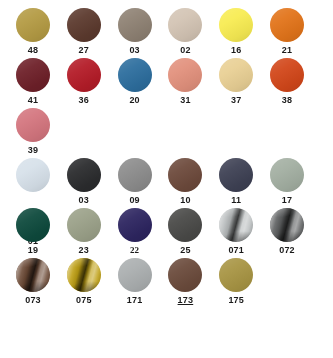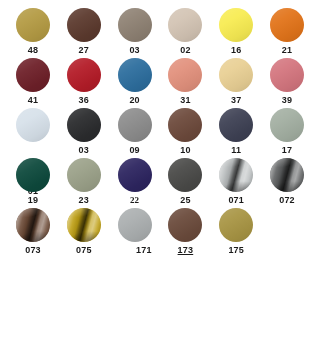--- a/index.html
+++ b/index.html
@@ -162,20 +162,26 @@
       </div>
       <div class="swatch-label" style="color: rgb(26, 26, 26);">31</div>
     </div>
     <div class="swatch-cell">
       <div class="swatch-dot" style="background: rgb(233, 208, 149);">
         <span class="sheen"></span>
       </div>
       <div class="swatch-label" style="color: rgb(26, 26, 26);">37</div>
     </div>
     <div class="swatch-cell">
+      <div class="swatch-dot" style="background: rgb(210, 71, 26);">
+        <span class="sheen"></span>
+      </div>
+      <div class="swatch-label" style="color: rgb(26, 26, 26);">38</div>
+    </div>
+    <div class="swatch-cell">
       <div class="swatch-dot" style="background: rgb(212, 118, 127);">
         <span class="sheen"></span>
       </div>
       <div class="swatch-label" style="color: rgb(26, 26, 26);">39</div>
     </div>
     <div style="width: 100%; height: 0px;"></div>
     <div class="swatch-cell">
       <div class="swatch-dot" style="background: rgb(215, 225, 234);">
         <span class="sheen"></span>
       </div>
@@ -260,21 +266,21 @@
       <div class="swatch-dot metallic" style="background: rgb(191, 160, 20);">
         <span class="metal bands"></span>
         <span class="metal curve"></span>
       </div>
       <div class="swatch-label" style="color: rgb(26, 26, 26);">075</div>
     </div>
     <div class="swatch-cell">
       <div class="swatch-dot" style="background: rgb(171, 175, 176);">
         <span class="sheen"></span>
       </div>
-      <div class="swatch-label" style="color: rgb(26, 26, 26); text-align: right;">171</div>
+      <div class="swatch-label" style="color: rgb(26, 26, 26);">171</div>
     </div>
     <div class="swatch-cell">
       <div class="swatch-dot" style="background: rgb(107, 75, 60);">
         <span class="sheen"></span>
       </div>
       <div class="swatch-label" style="color: rgb(26, 26, 26); text-decoration: underline;">173</div>
     </div>
     <div class="swatch-cell">
       <div class="swatch-dot" style="background: rgb(168, 149, 68);">
         <span class="sheen"></span>

